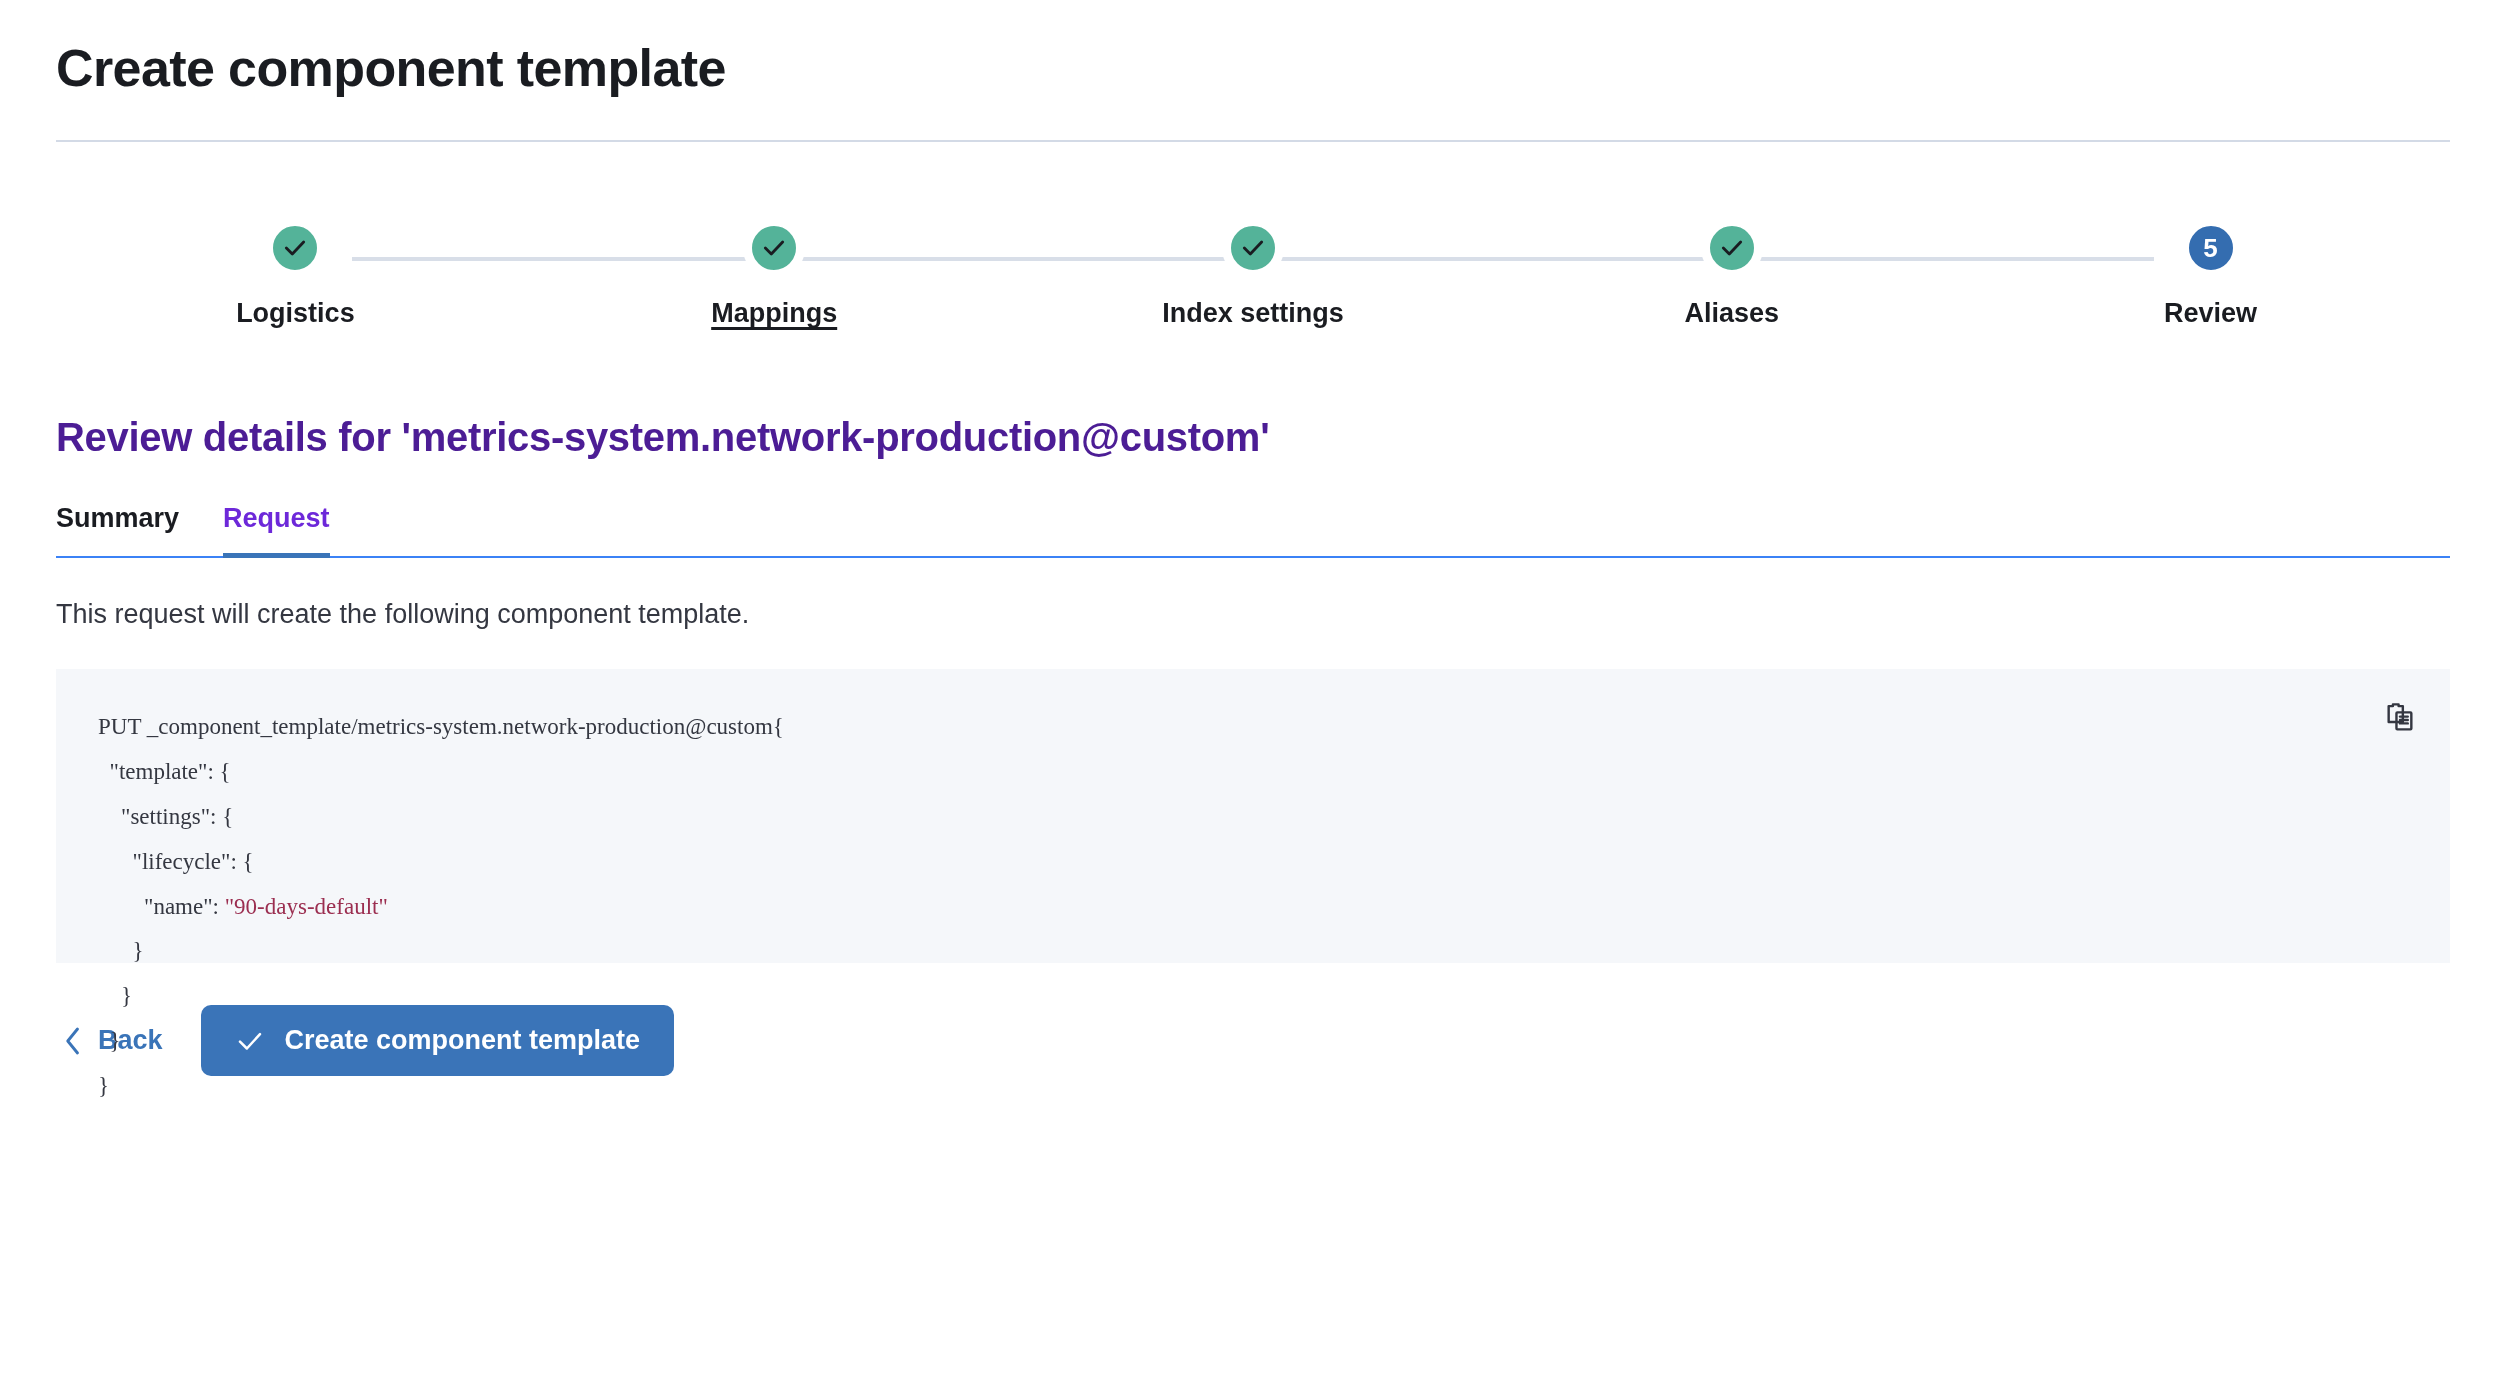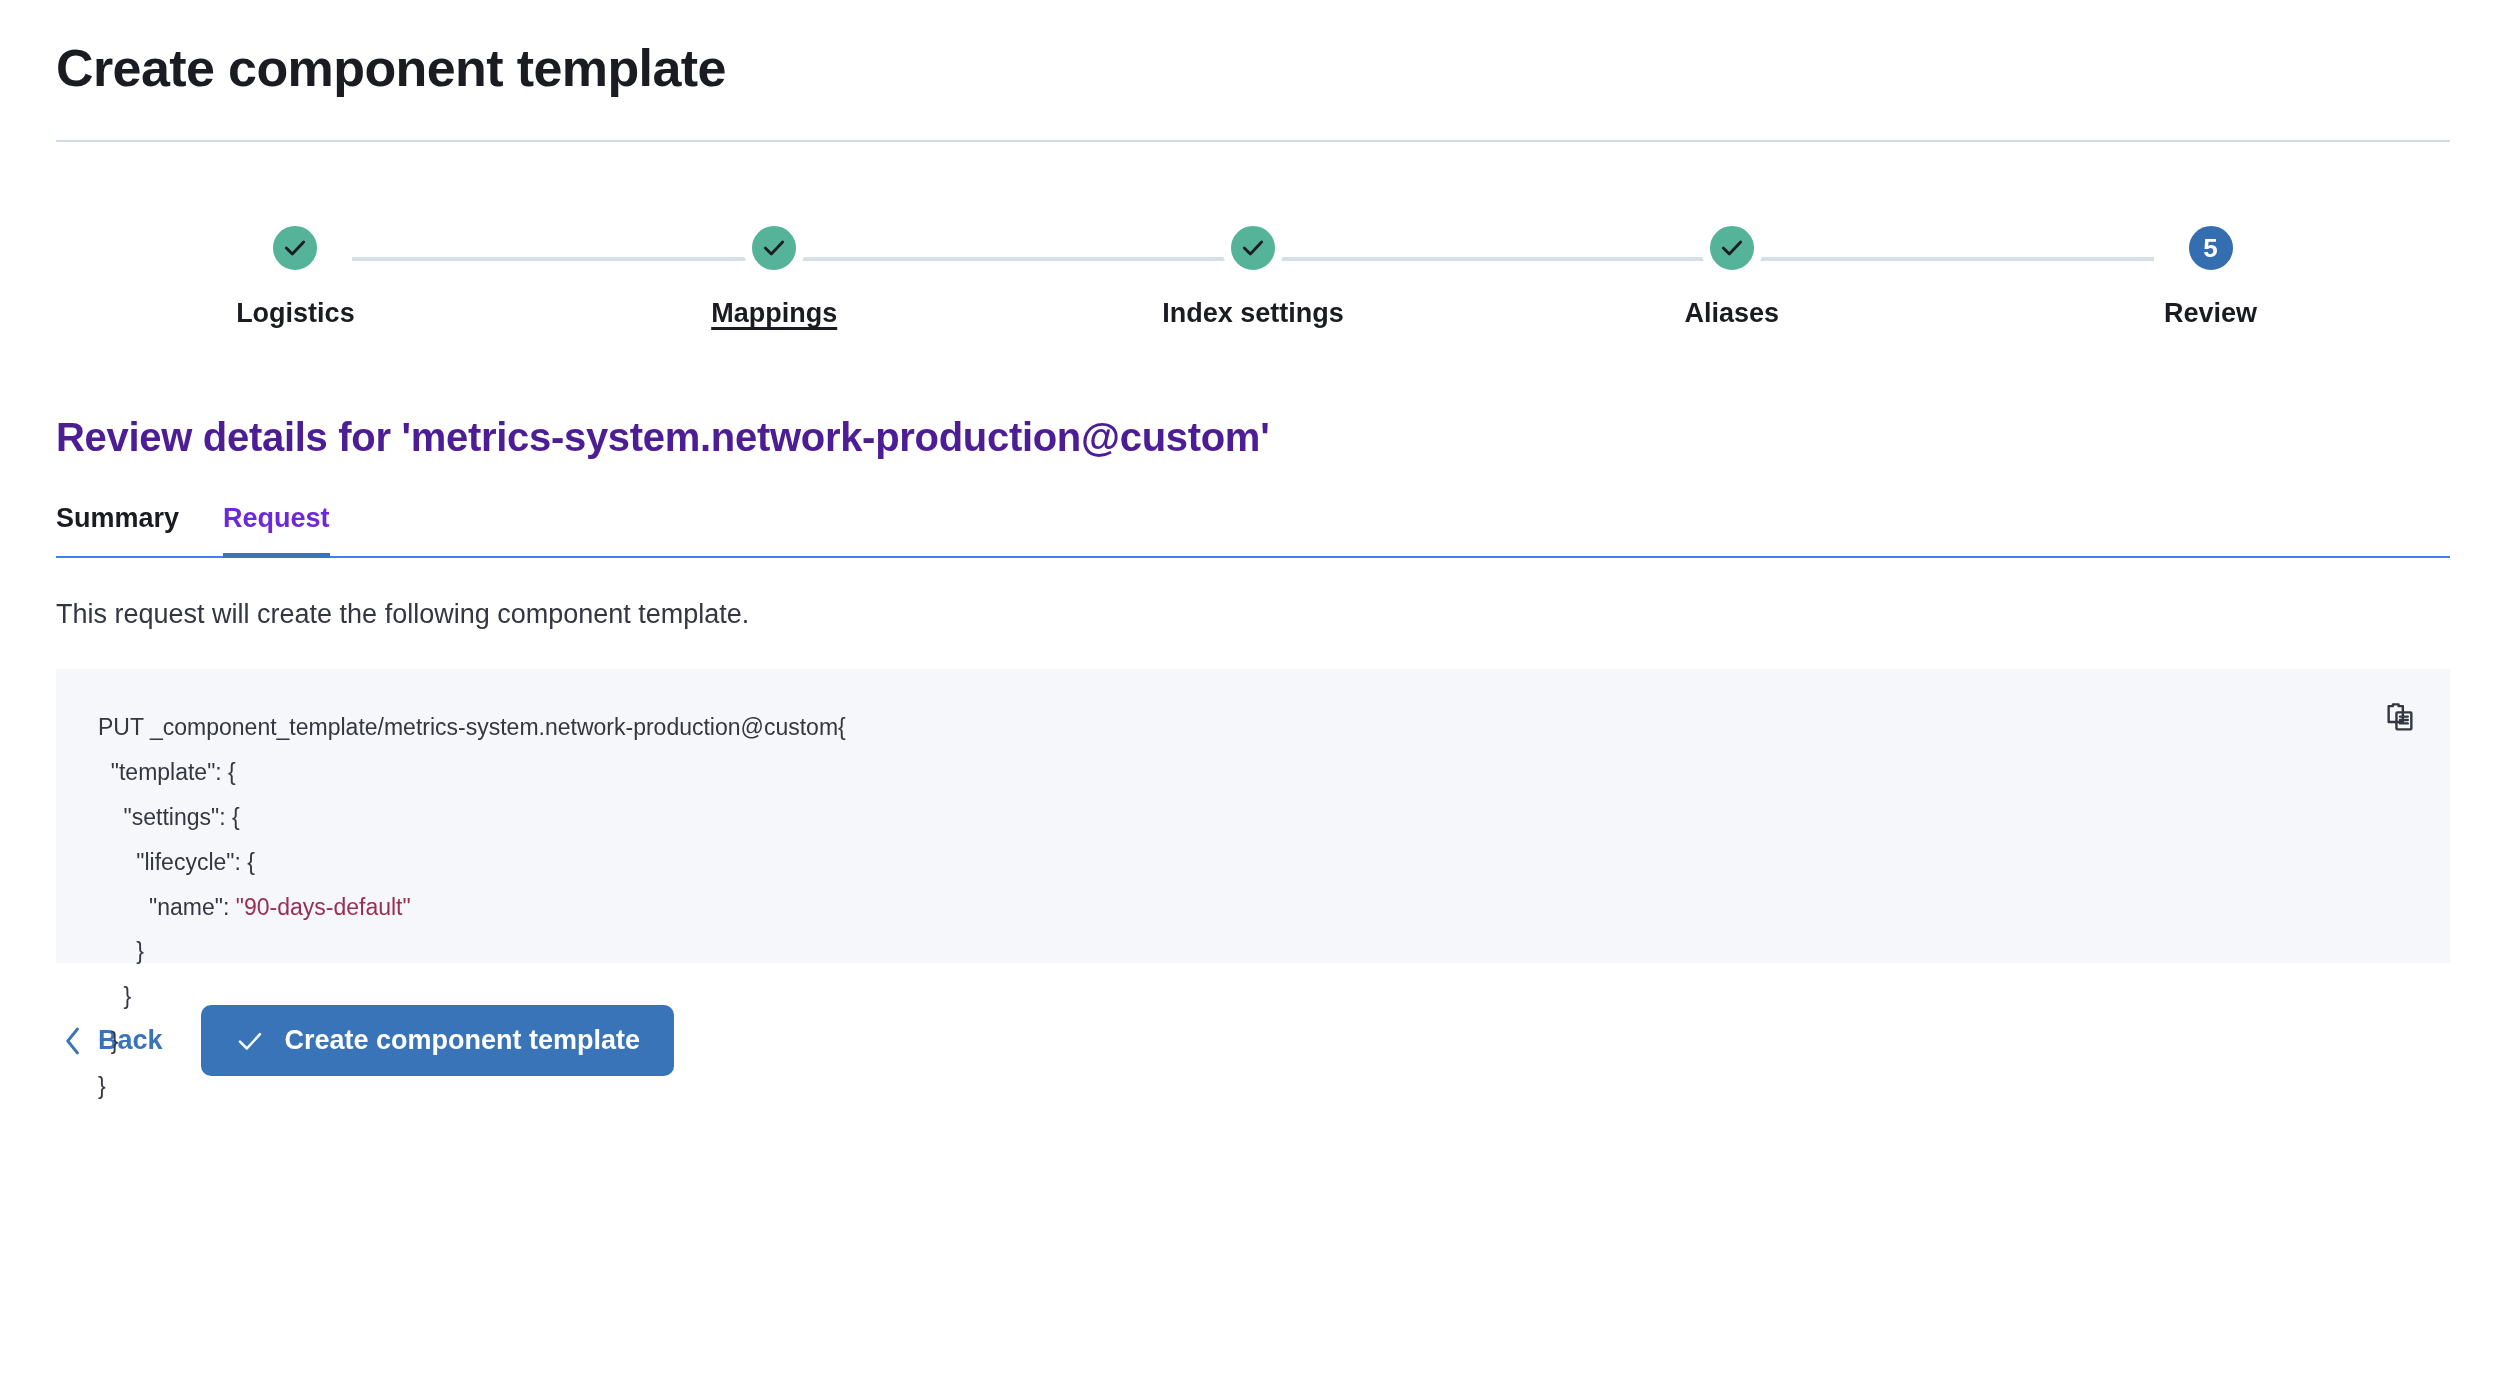--- a/index.html
+++ b/index.html
@@ -165,21 +165,21 @@
   .code-block {
     position: relative;
     margin-top: 35px;
     background: #F5F7FA;
     padding: 36px 40px 40px 42px;
     height: 294px;
     width: 100%;
   }
 
   .code-pre {
-    font-family: Liberation Sans, sans-serif;
+    font-family: Liberation Serif, serif;
     font-size: 23px;
     line-height: 1.95;
     color: #343741;
     white-space: pre;
   }
 
   .code-pre .str {
     color: #9B2E50;
   }
 

